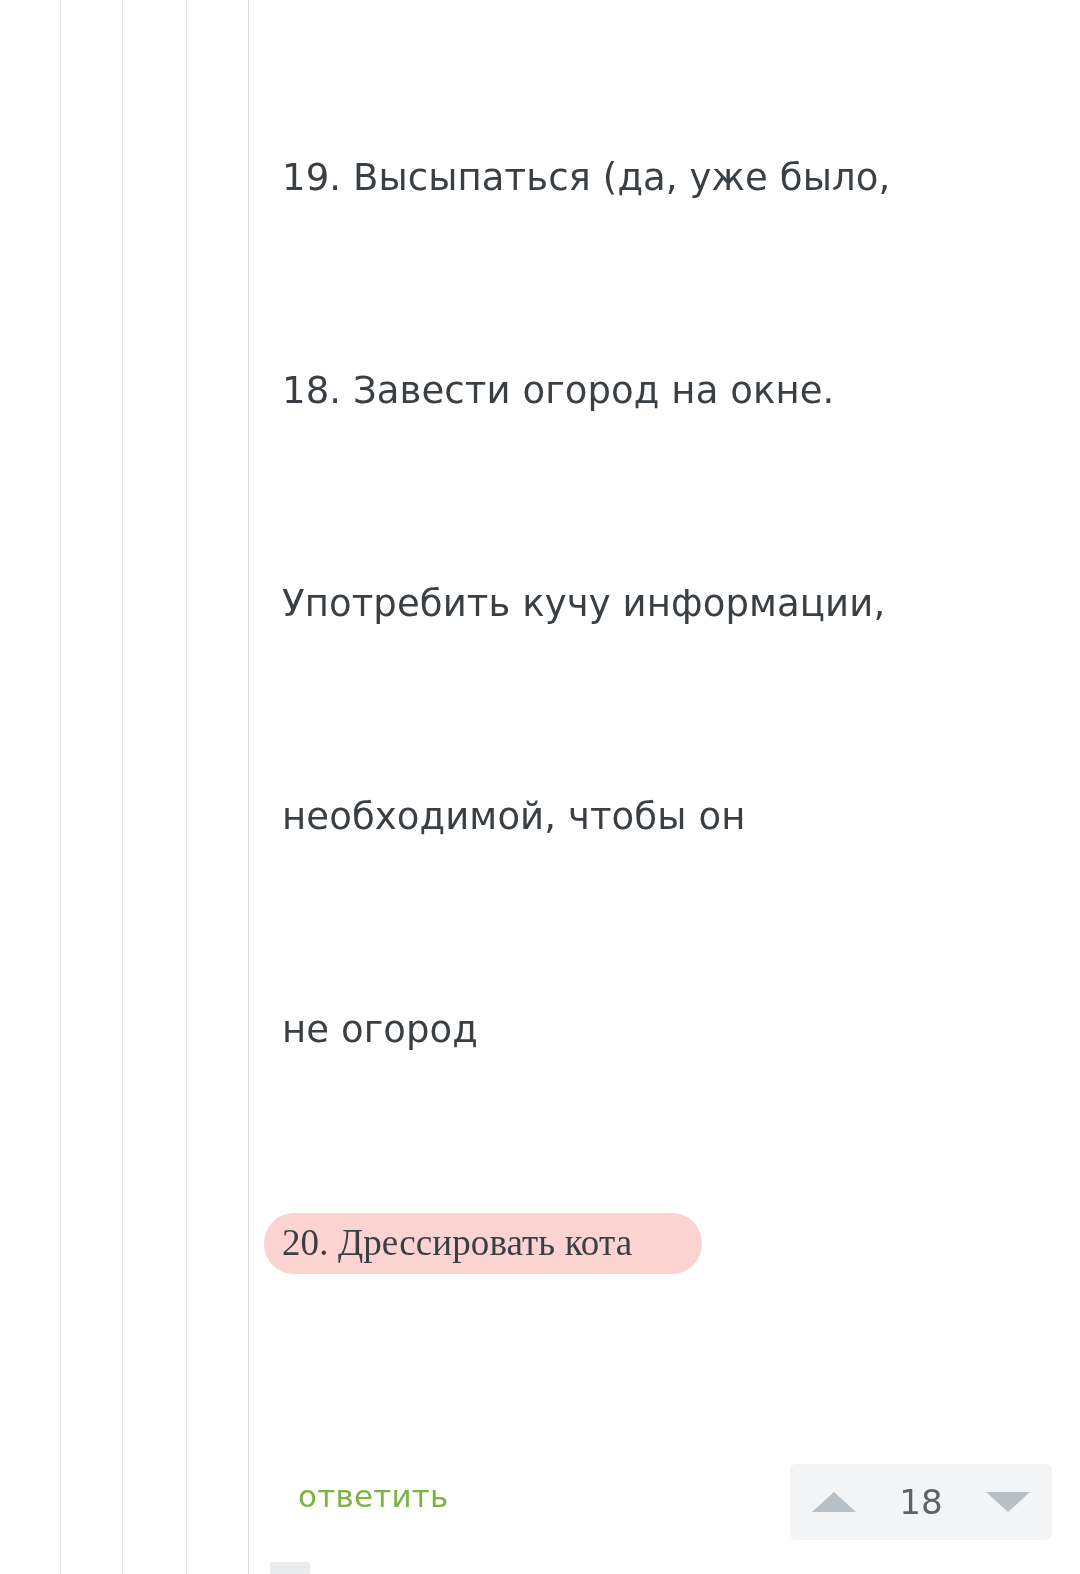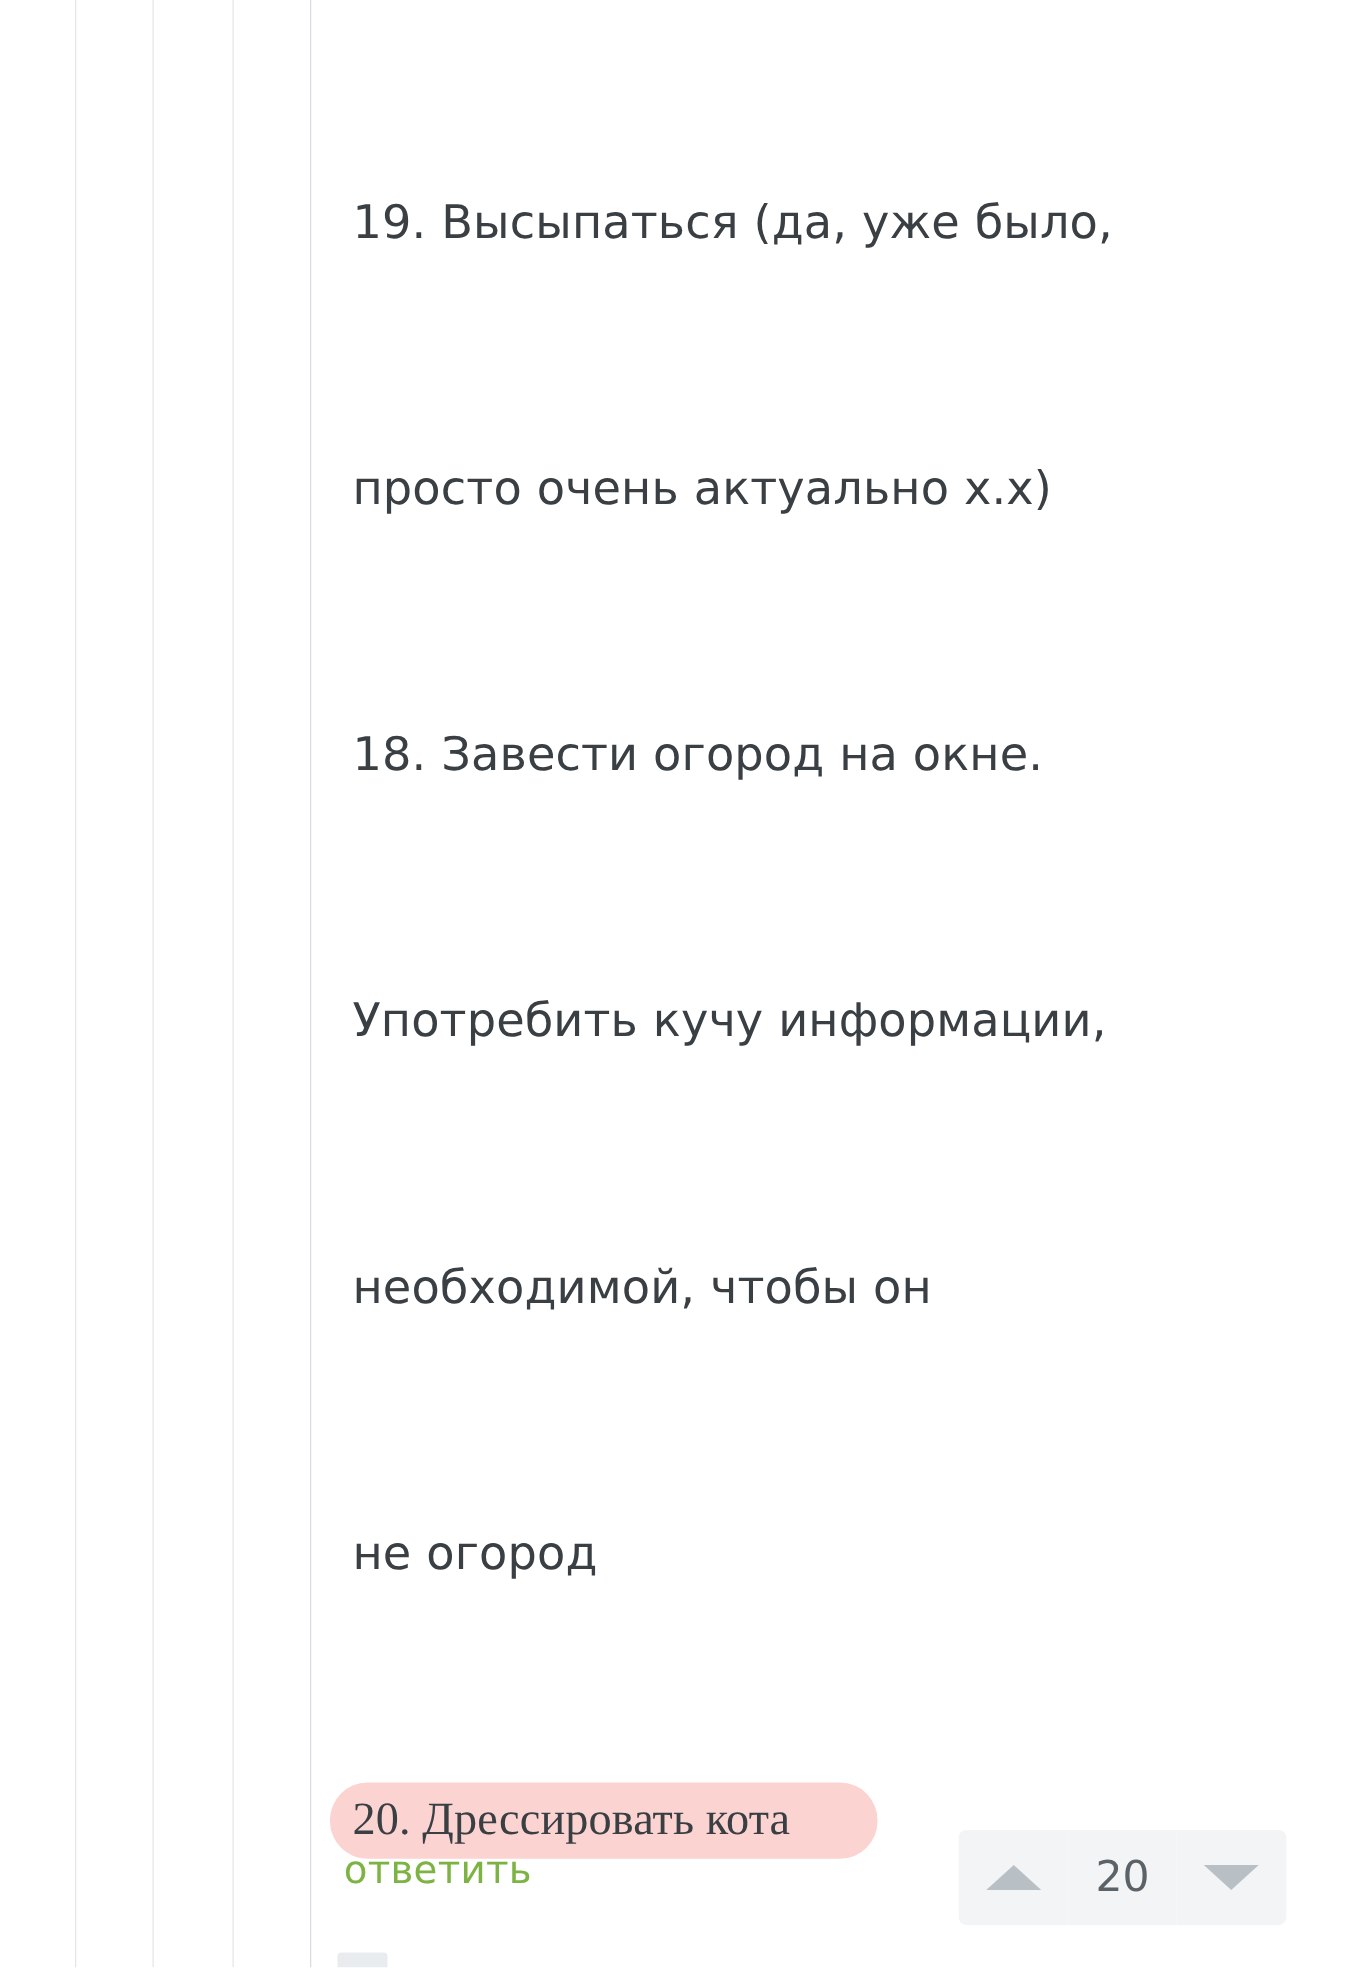--- a/index.html
+++ b/index.html
@@ -69,21 +69,21 @@
     border-radius: 30px;
     z-index: -1;
   }
   .hl.h1::before { left: -18px; right: -70px; }
 
   .hl-wrap { position: relative; z-index: 0; font-family: Liberation Serif, serif; }
 
   
   .comment-footer {
     position: absolute;
-    left: 275px;
+    left: 298px;
     top: 1468px;
     width: 760px;
     height: 70px;
   }
   .reply-link {
     position: absolute;
     left: 0;
     top: 10px;
     font-size: 31px;
     color: #7cb342;
@@ -150,21 +150,20 @@
 <div class="thread-lines">
   <div class="thread-line l1"></div>
   <div class="thread-line l2"></div>
   <div class="thread-line l3"></div>
   <div class="thread-line l4"></div>
 </div>
 
 <div class="comment-body">
   <div class="comment-text">
     <span class="line">19. Высыпаться (да, уже было,</span>
-    <span class="line">просто очень актуально х.х)</span>
     <span class="line">18. Завести огород на окне.</span>
     <span class="line">Употребить кучу информации,</span>
     <span class="line">необходимой, чтобы он</span>
     <span class="line">не огород</span>
     <span class="line hl-wrap"><span class="hl h1">20. Дрессировать кота</span></span>
     
     
     
     
     
@@ -178,20 +177,20 @@
     
   </div>
 </div>
 
 <div class="comment-footer">
   <a class="reply-link" href="#">ответить</a>
   <div class="rating">
     <button class="vote-btn up">
       <span class="arrow-up"></span>
     </button>
-    <div class="vote-count">20</div>
+    <div class="vote-count">18</div>
     <button class="vote-btn down">
       <span class="arrow-down"></span>
     </button>
   </div>
 </div>
 
 <div class="next-stub"></div>
 
 </body></html>

